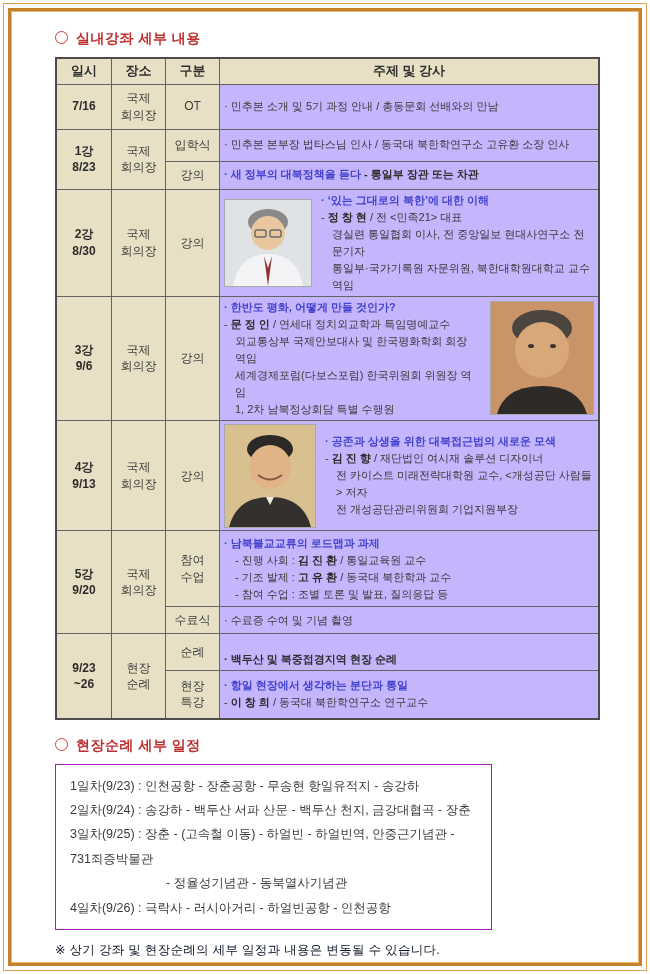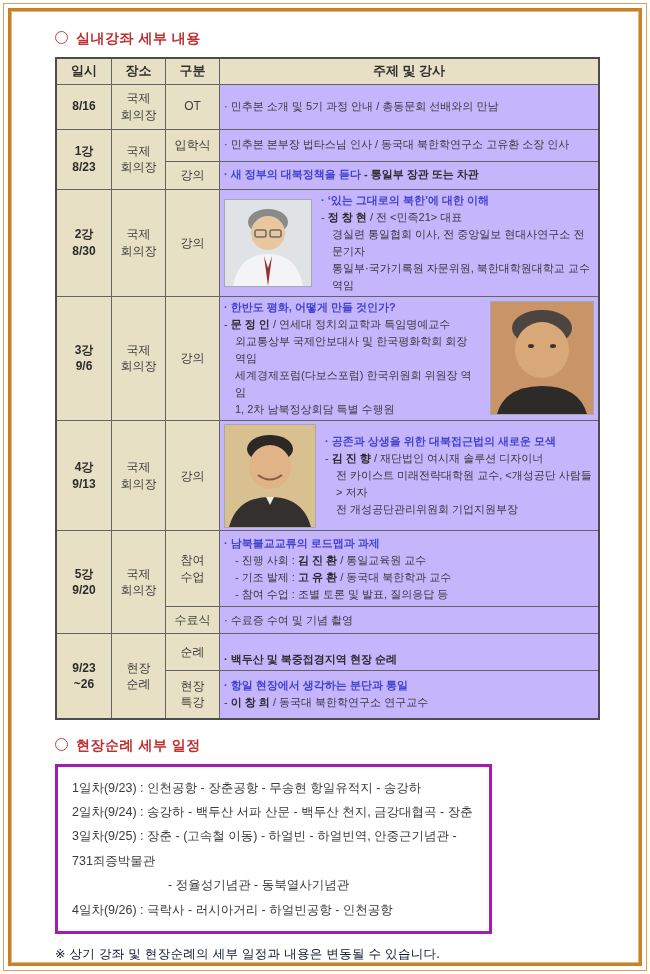--- a/index.html
+++ b/index.html
@@ -26,21 +26,21 @@
   .tline { color:#4343cf; font-weight:bold; }
   .dk { color:#2e2e2e; font-weight:bold;margin-top:15px; }
   .line { line-height:1.55; }
   .ind { padding-left:11px; }
   .nm { font-weight:bold; color:#2c2c2c; }
   .row-flex { display:flex; align-items:center; gap:9px; }
   .txtcol { flex:1; min-width:0; }
   .photo { flex:0 0 auto; border:1px solid #a8a8a8; overflow:hidden; }
   .photo svg { display:block; }
 
-  .itin-box { border:3px solid #a21caf; margin-top:2px; padding:9px 14px; font-size:12.5px; color:#3a3a3a; }
+  .itin-box { border:1px solid #a21caf; margin-top:2px; padding:9px 14px; font-size:12.5px; color:#3a3a3a; }
   .itin-box .iline { line-height:1.95; }
   .iline.cont { padding-left:96px; }
 
   .footnote { margin-top:12px; font-size:12.5px; color:#0f172a; letter-spacing:0.3px; }
 </style>
 </head>
 <body>
 
 <div class="frame-outer"></div>
 <div class="frame-inner"></div>
@@ -54,21 +54,21 @@
   <table class="sched">
     <tbody>
         <tr style="height:26px;">
       <th class="col-date">일시</th>
       <th class="col-place">장소</th>
       <th class="col-type">구분</th>
       <th>주제 및 강사</th>
     </tr>
 
     <tr style="height:45px;">
-      <td class="c bold">8/16</td>
+      <td class="c bold">7/16</td>
       <td class="c">국제
 회의장</td>
       <td class="c">OT</td>
       <td class="content-cell">
         <div class="line">· 민추본 소개 및 5기 과정 안내 / 총동문회 선배와의 만남</div>
       </td>
     </tr>
 
     <tr style="height:32px;">
       <td class="c bold" rowspan="2">1강

